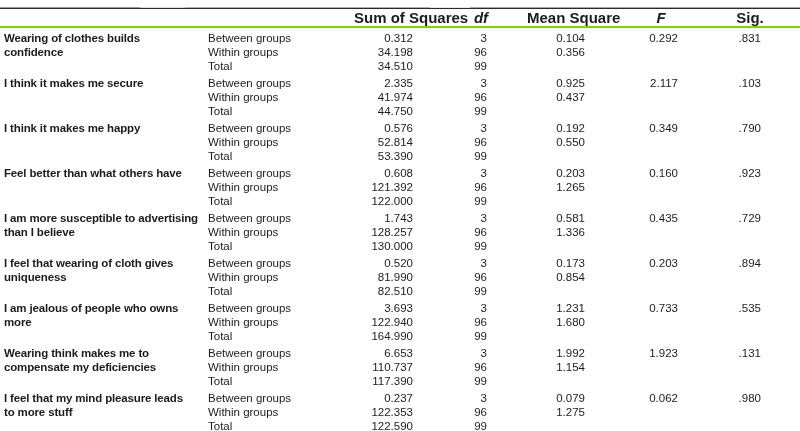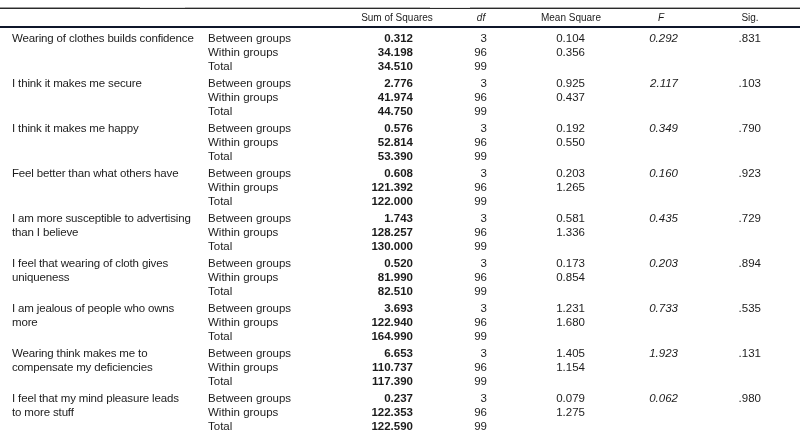--- a/index.html
+++ b/index.html
@@ -23,23 +23,23 @@
   }
 
   table.anova {
     border-collapse: collapse;
     table-layout: fixed;
     width: 800px;
     margin-top: 7px;
   }
   thead th {
     border-top: 2px solid #2a2a2a;
-    border-bottom: 2px solid #0f172a;
-    font-weight: normal;
-    font-size: 10px;
+    border-bottom: 2px solid #84cc16;
+    font-weight: bold;
+    font-size: 15px;
     height: 19px;
     padding: 0;
     text-align: center;
     vertical-align: middle;
     white-space: nowrap;
   }
   th.it { font-style: italic; }
   th.c-sos { padding-left: 37px; }
   th.c-df  { padding-left: 12px; }
   th.c-ms  { padding-left: 17px; }
@@ -50,30 +50,31 @@
     font-size: 11.5px;
     line-height: 14px;
     padding: 0;
     vertical-align: top;
     white-space: nowrap;
   }
   tr.bs td { padding-top: 3px; }
 
   td.q {
     white-space: pre-line;
-    padding-left: 12px;
+    padding-left: 4px;
     padding-right: 4px;
     letter-spacing: -0.15px;
+    font-weight: bold;
   }
   td.g { padding-left: 3px; }
   td.n { text-align: right; }
-  td.pr-sos { padding-right: 27px; font-weight: bold; }
+  td.pr-sos { padding-right: 27px; }
   td.pr-df  { padding-right: 23px; }
   td.pr-ms  { padding-right: 30px; text-align: right; }
-  td.pr-f   { padding-right: 32px; font-style: italic; }
+  td.pr-f   { padding-right: 32px; }
   td.pr-sig { padding-right: 39px; text-align: right; }
 </style>
 </head>
 <body>
 
 <div class="page">
   <div class="top-partial-line"></div>
 
   <table class="anova">
     <colgroup>
@@ -118,21 +119,21 @@
           <td class="g">Total</td>
           <td class="n pr-sos">34.510</td>
           <td class="n pr-df">99</td>
           <td class="n pr-ms"></td>
           <td class="n pr-f"></td>
           <td class="n pr-sig"></td>
         </tr>
         <tr class="bs">
           <td class="q" rowspan="3">I think it makes me secure</td>
           <td class="g">Between groups</td>
-          <td class="n pr-sos">2.776</td>
+          <td class="n pr-sos">2.335</td>
           <td class="n pr-df">3</td>
           <td class="n pr-ms">0.925</td>
           <td class="n pr-f">2.117</td>
           <td class="n pr-sig">.103</td>
         </tr>
         <tr>
           <td class="g">Within groups</td>
           <td class="n pr-sos">41.974</td>
           <td class="n pr-df">96</td>
           <td class="n pr-ms">0.437</td>
@@ -274,21 +275,21 @@
           <td class="n pr-ms"></td>
           <td class="n pr-f"></td>
           <td class="n pr-sig"></td>
         </tr>
         <tr class="bs">
           <td class="q" rowspan="3">Wearing think makes me to
 compensate my deficiencies</td>
           <td class="g">Between groups</td>
           <td class="n pr-sos">6.653</td>
           <td class="n pr-df">3</td>
-          <td class="n pr-ms">1.405</td>
+          <td class="n pr-ms">1.992</td>
           <td class="n pr-f">1.923</td>
           <td class="n pr-sig">.131</td>
         </tr>
         <tr>
           <td class="g">Within groups</td>
           <td class="n pr-sos">110.737</td>
           <td class="n pr-df">96</td>
           <td class="n pr-ms">1.154</td>
           <td class="n pr-f"></td>
           <td class="n pr-sig"></td>

